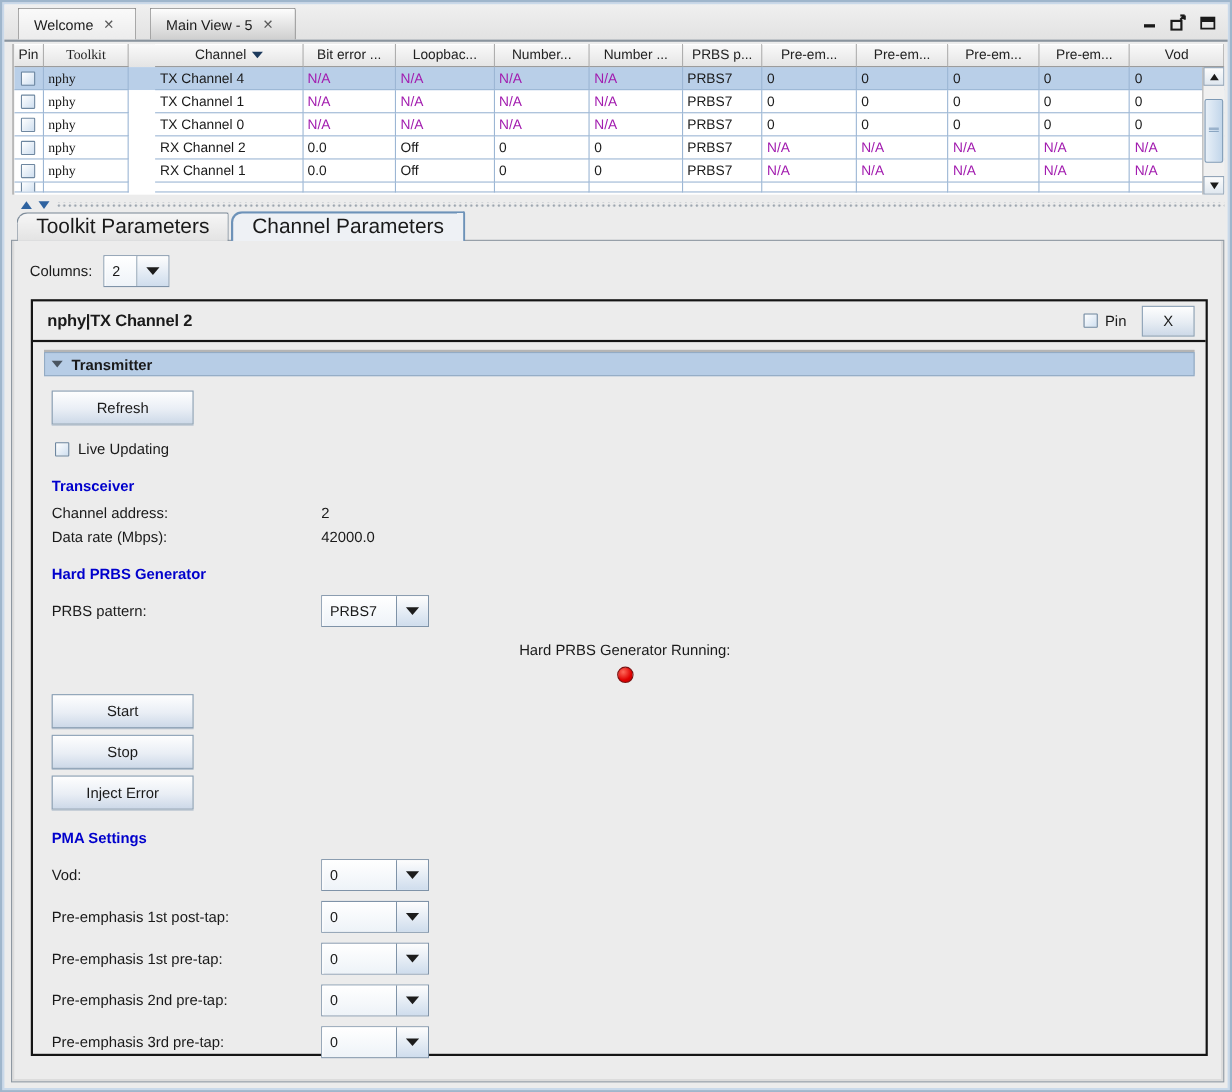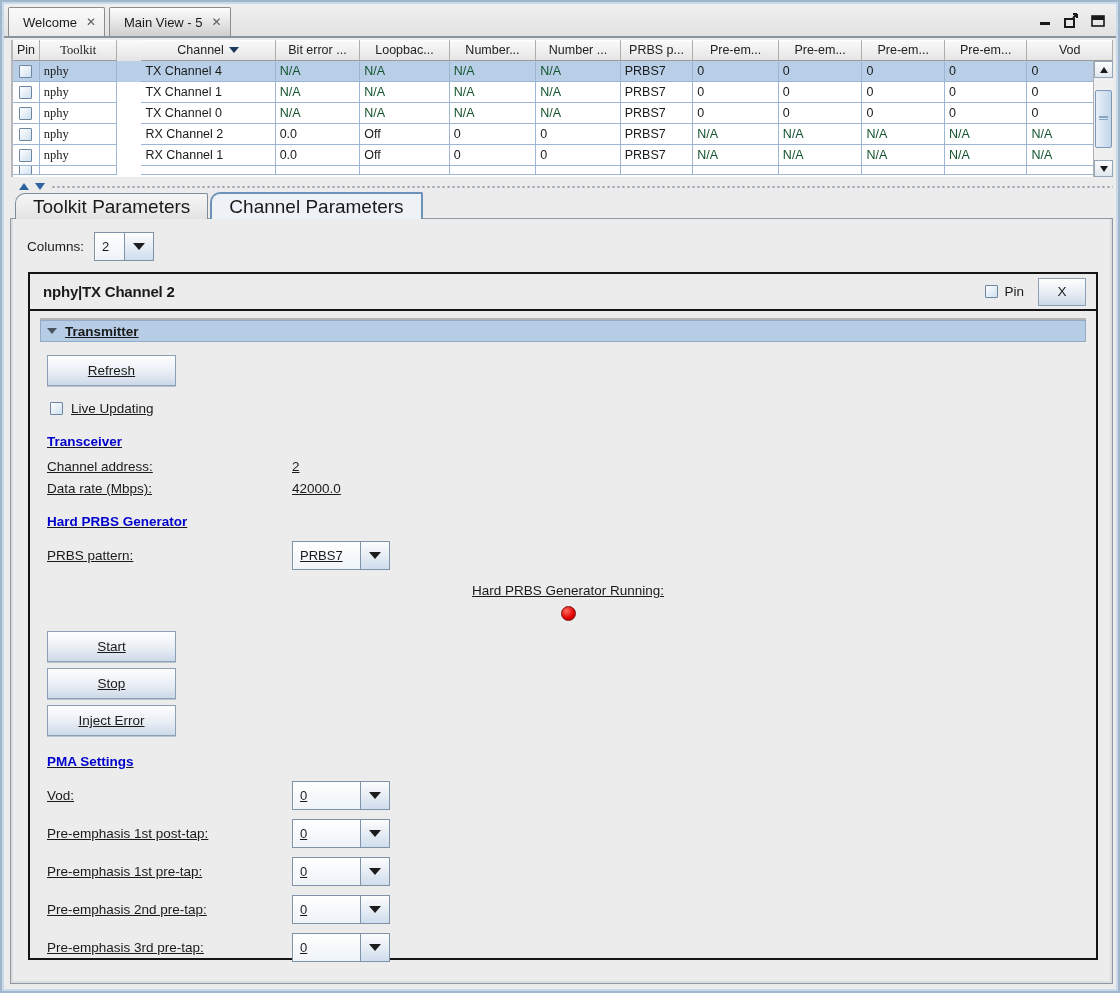--- a/index.html
+++ b/index.html
@@ -6,43 +6,43 @@
   html,body { background:#d8d8d8; }
   body { font-family:"Liberation Sans","DejaVu Sans",sans-serif; font-size:13px; color:#1a1a1a; }
 
   .window { position:relative; width:1120px; height:993px; background:#ececec;
             border:2px solid #9fb6cc; box-shadow: inset 0 0 0 2px #c9d9ea; overflow:hidden; }
 
   
   .editor-tabbar { position:absolute; top:2px; left:2px; right:2px; height:34px;
                    background:linear-gradient(#f0f0f0,#e2e2e2);
                    border-bottom:2px solid #8a949e; display:flex; align-items:flex-end; }
-  .etab { height:29px; display:flex; align-items:center; gap:9px; padding:0 8px 0 14px;
-          border:1px solid #8c8c8c; border-bottom:none; margin-left:4px;
+  .etab { height:29px; display:flex; align-items:center; gap:9px; padding:0 19px 0 14px;
+          border:1px solid #8c8c8c; border-bottom:none; margin-left:12px;
           border-radius:2px 2px 0 0; font-size:13px; }
   .etab.inactive { background:linear-gradient(#fafafa,#ececec); }
   .etab.active   { background:linear-gradient(#fdfdfd,#cfcfcf); }
   .tab-close { font-size:12px; font-weight:bold; color:#5a5a5a; line-height:1; cursor:default; }
   .win-controls { margin-left:auto; display:flex; align-items:center; gap:10px; padding:0 10px 8px 0; }
   .win-controls svg { display:block; }
 
   
   .table-wrap { position:absolute; top:38px; left:9px; right:5px; height:137px;
                 background:#fff; border-left:2px solid #b8b8b8; overflow:hidden; }
   .thead { display:flex; height:21px; background:linear-gradient(#fafafa,#e4e4e4); }
   .hcell { display:flex; align-items:center; justify-content:center; gap:5px;
            font-size:12.5px; color:#222; border-right:1px solid #aeaeae;
            border-bottom:1px solid #9c9c9c; box-shadow:inset 0 1px 0 #fff; overflow:hidden; white-space:nowrap; }
   .trow { display:flex; height:21px; background:#fff; }
   .trow.selected { background:#b9cfe8; }
   .trow.partial { height:9px; }
   .cell { display:flex; align-items:center; padding-left:4px; font-size:12.5px;
           border-right:1px solid #9cb6d4; border-bottom:1px solid #9cb6d4;
           overflow:hidden; white-space:nowrap; }
-  .cell.na { color:#14532d; }
+  .cell.na { color:#a21caf; }
   .c0 { width:27px; justify-content:center; padding-left:0; }
   .c1 { width:78px;font-family:Liberation Serif, serif; } .c2 { width:135px;margin-left:24px; } .c3 { width:85px; } .c4 { width:90px; }
   .c5 { width:87px; } .c6 { width:85px; } .c7 { width:73px; } .c8 { width:86px; }
   .c9 { width:84px; } .c10 { width:83px; } .c11 { width:83px; } .c12 { width:86px; }
   .cb { width:13px; height:13px; border:1px solid #6e87a0; border-radius:1px;
         background:linear-gradient(135deg,#ffffff,#cfdff0); display:inline-block; }
   .sort-arrow { width:0; height:0; border-left:5px solid transparent; border-right:5px solid transparent;
                 border-top:6px solid #1c3a5c; }
 
   .vscroll { position:absolute; top:21px; right:0; width:20px; bottom:0;
@@ -90,21 +90,21 @@
 
   
   .channel-panel { margin:11px 14px 0 17px; height:688px; border:2px solid #151515; background:#ececec; }
   .panel-header { height:37px; display:flex; align-items:center; padding:0 10px 0 13px;
                   border-bottom:2px solid #151515; }
   .panel-title { font-weight:bold; font-size:15px; letter-spacing:-0.2px; }
   .pin-group { margin-left:auto; display:flex; align-items:center; gap:6px; font-size:13.5px; }
   .x-button { margin-left:14px; width:48px; height:28px; display:flex; align-items:center; justify-content:center;
               border:1px solid #8ba0b5; background:linear-gradient(#fefefe,#e6ecf3 55%,#cdd9e8);
               font-size:13.5px; }
-  .panel-content { padding:9px 10px 0 10px;text-decoration:underline; }
+  .panel-content { padding:9px 10px 0 10px; }
 
   .section-bar { height:22px; background:#b7cde6; border:1px solid #93abc4;
                  display:flex; align-items:center; padding-left:6px; gap:8px;
                  font-weight:bold; font-size:13.5px; box-shadow:0 -2px 0 #b4b4b4; }
   .sec-tri { width:0; height:0; border-left:5px solid transparent; border-right:5px solid transparent; border-top:6px solid #4a5560; }
   .section-content { padding:7px 0 0 7px; }
 
   .btn { width:129px; height:31px; display:flex; align-items:center; justify-content:center;
          border:1px solid #8ba0b5; background:linear-gradient(#fefefe,#e9eef5 55%,#cdd9e8);
          font-size:13.5px; box-shadow:0 1px 0 #b8c4d0; }

